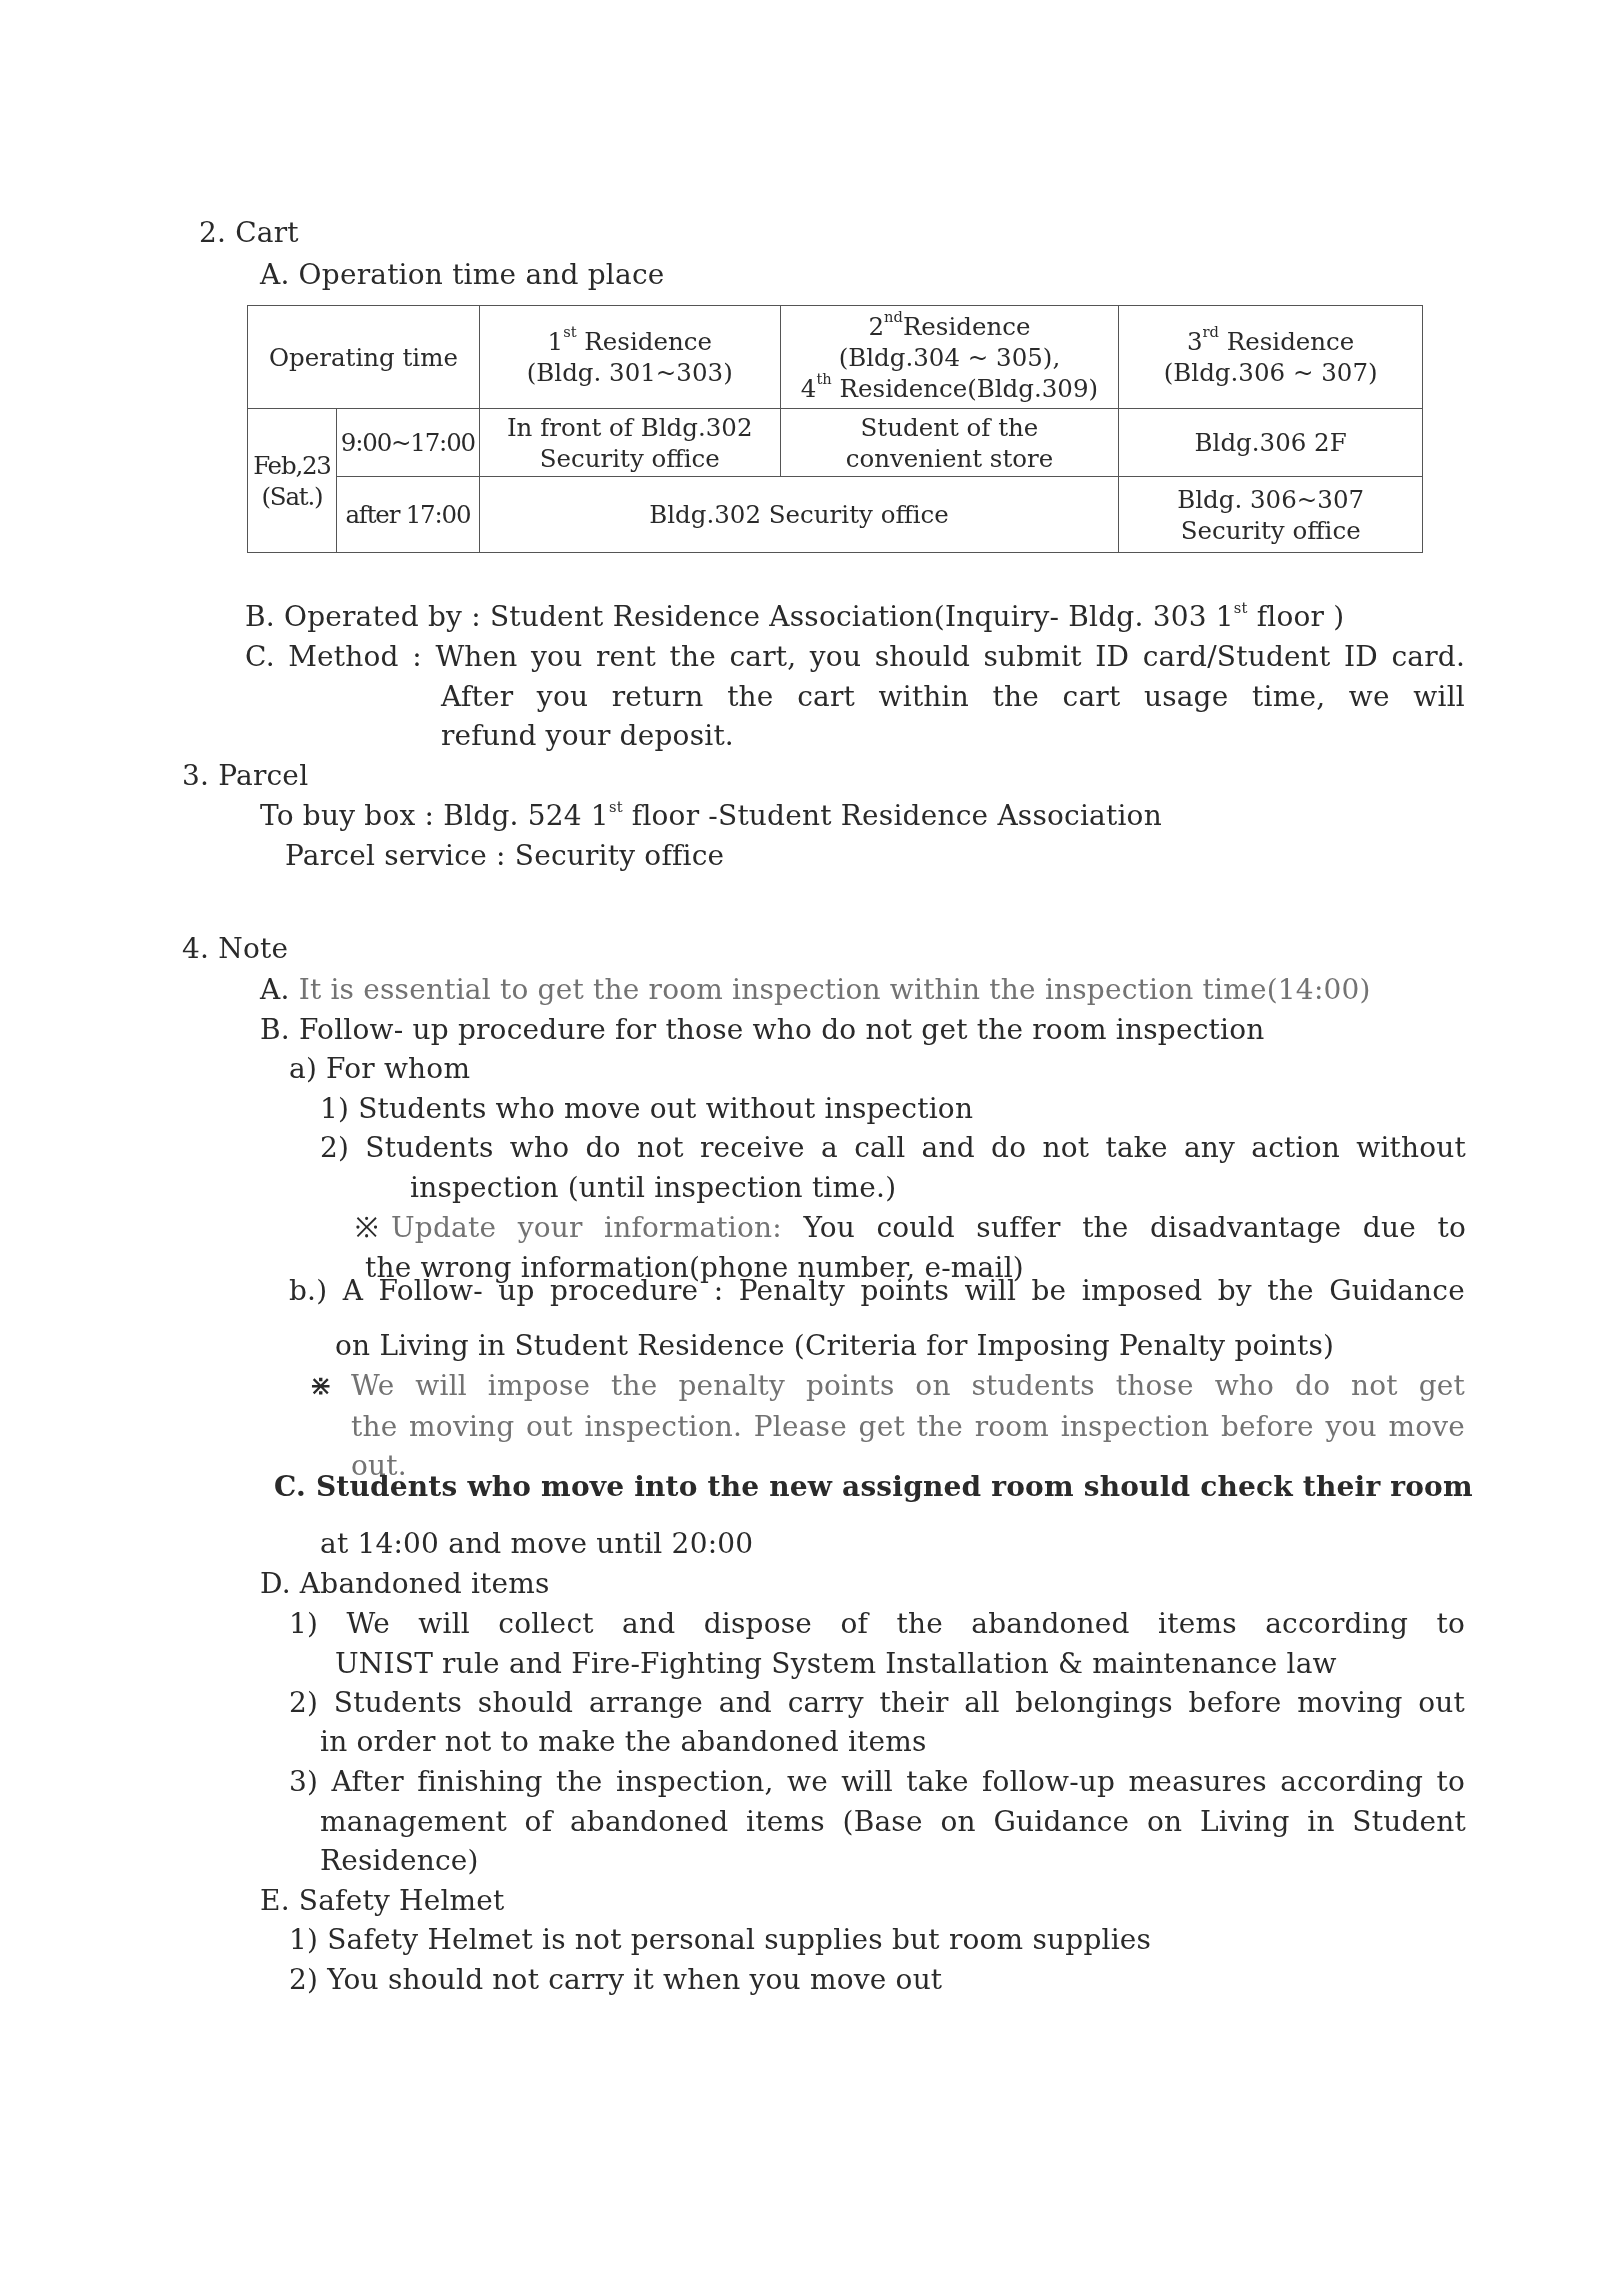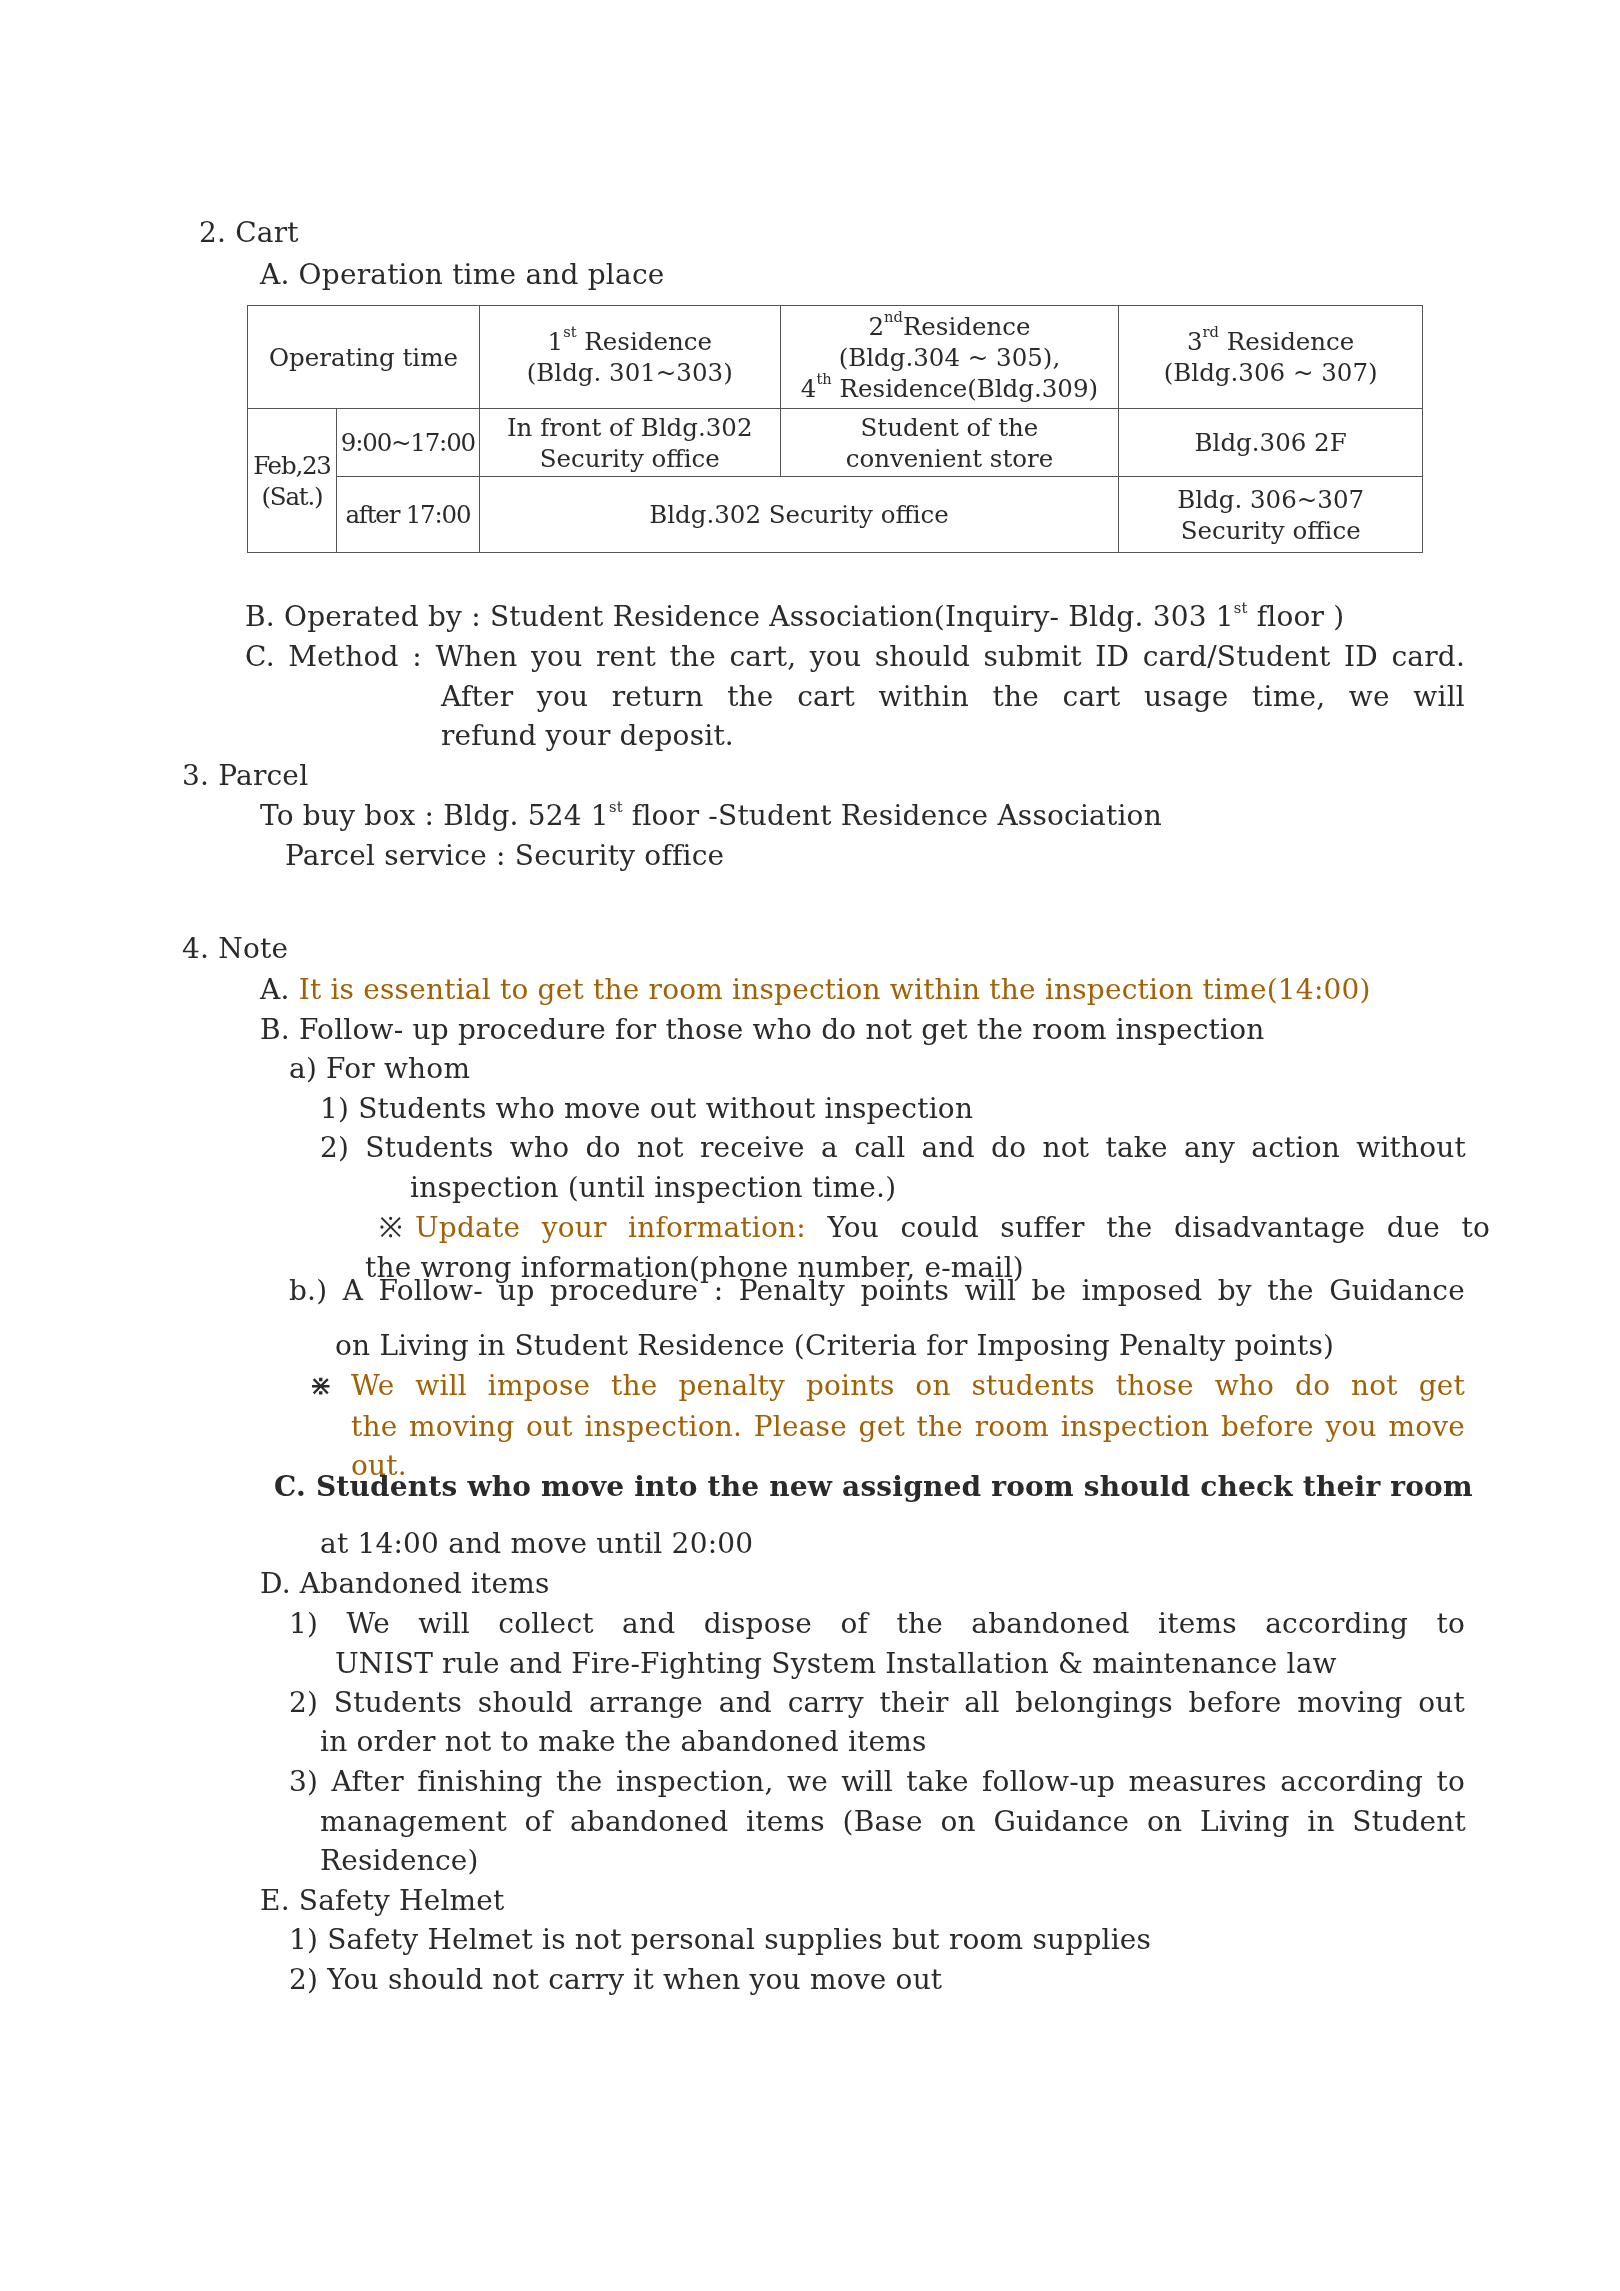--- a/index.html
+++ b/index.html
@@ -1,20 +1,20 @@
 <!DOCTYPE html>
 <html><head>
 <meta charset="utf-8">
 <style>
   html, body { margin:0; padding:0; background:#ffffff; }
   body { width:1620px; height:2292px; position:relative; overflow:hidden;
          font-family:"DejaVu Serif","Liberation Serif",serif; color:#2a2a2a; }
   .ln { position:absolute; font-size:28px; line-height:39px; white-space:nowrap; letter-spacing:0.2px; }
   .just { text-align:justify; text-align-last:justify; white-space:normal; }
-  .red { color:#a16207; }
+  .red { color:#737373; }
   sup { font-size:14.7px; line-height:0; vertical-align:12.7px; }
   .mark { color:#2a2a2a; }
   table.cart { position:absolute; left:247px; top:305px; width:1176px; border-collapse:collapse;
                font-size:24.5px; line-height:31px; color:#2a2a2a; }
   table.cart td { border:1.5px solid #555; text-align:center; vertical-align:middle; padding:0 3.9px; }
   table.cart tr.h td { height:102px; }
   table.cart tr.r1 td { height:67px; }
   table.cart tr.r2 td { height:75px; }
   .narrow { letter-spacing:-1.2px; }
 </style>
@@ -85,21 +85,21 @@
 <div class="ln" style="left:260px;top:796px;"><span>To buy box : Bldg. 524 1</span><sup>st</sup><span> floor -Student Residence Association</span></div>
 <div class="ln" style="left:260px;top:836px;margin-left:25px;">Parcel service : Security office</div>
 
 <div class="ln" style="left:182px;top:929px;">4. Note</div>
 <div class="ln" style="left:260px;top:970px;"><span>A. </span><span class="red">It is essential to get the room inspection within the inspection time(14:00)</span></div>
 <div class="ln" style="left:260px;top:1010px;">B. Follow- up procedure for those who do not get the room inspection</div>
 <div class="ln" style="left:289px;top:1049px;">a) For whom</div>
 <div class="ln" style="left:320px;top:1089px;">1) Students who move out without inspection</div>
 <div class="ln just" style="left:320px;top:1128px;width:1146px;">2) Students who do not receive a call and do not take any action without</div>
 <div class="ln" style="left:410px;top:1168px;">inspection (until inspection time.)</div>
-<div class="ln just" style="left:355px;top:1208px;width:1111px;margin-left:24px;"><span class="mark">※</span><span class="red">Update your information:</span><span> You could suffer the disadvantage due to</span></div>
+<div class="ln just" style="left:355px;top:1208px;width:1111px;"><span class="mark">※</span><span class="red">Update your information:</span><span> You could suffer the disadvantage due to</span></div>
 <div class="ln" style="left:365px;top:1248px;">the wrong information(phone number, e-mail)</div>
 <div class="ln just" style="left:289px;top:1271px;width:1176px;">b.) A Follow- up procedure : Penalty points will be imposed by the Guidance</div>
 <div class="ln" style="left:335px;top:1326px;">on Living in Student Residence (Criteria for Imposing Penalty points)</div>
 <div class="ln" style="left:309px;top:1366px;">⋇</div>
 <div class="ln just red" style="left:351px;top:1366px;width:1114px;">We will impose the penalty points on students those who do not get</div>
 <div class="ln just red" style="left:351px;top:1407px;width:1114px;">the moving out inspection. Please get the room inspection before you move</div>
 <div class="ln red" style="left:351px;top:1446px;">out.</div>
 <div class="ln" style="left:274px;top:1467px;font-weight:bold;">C. Students who move into the new assigned room should check their room</div>
 <div class="ln" style="left:320px;top:1524px;">at 14:00 and move until 20:00</div>
 <div class="ln" style="left:260px;top:1564px;">D. Abandoned items</div>

